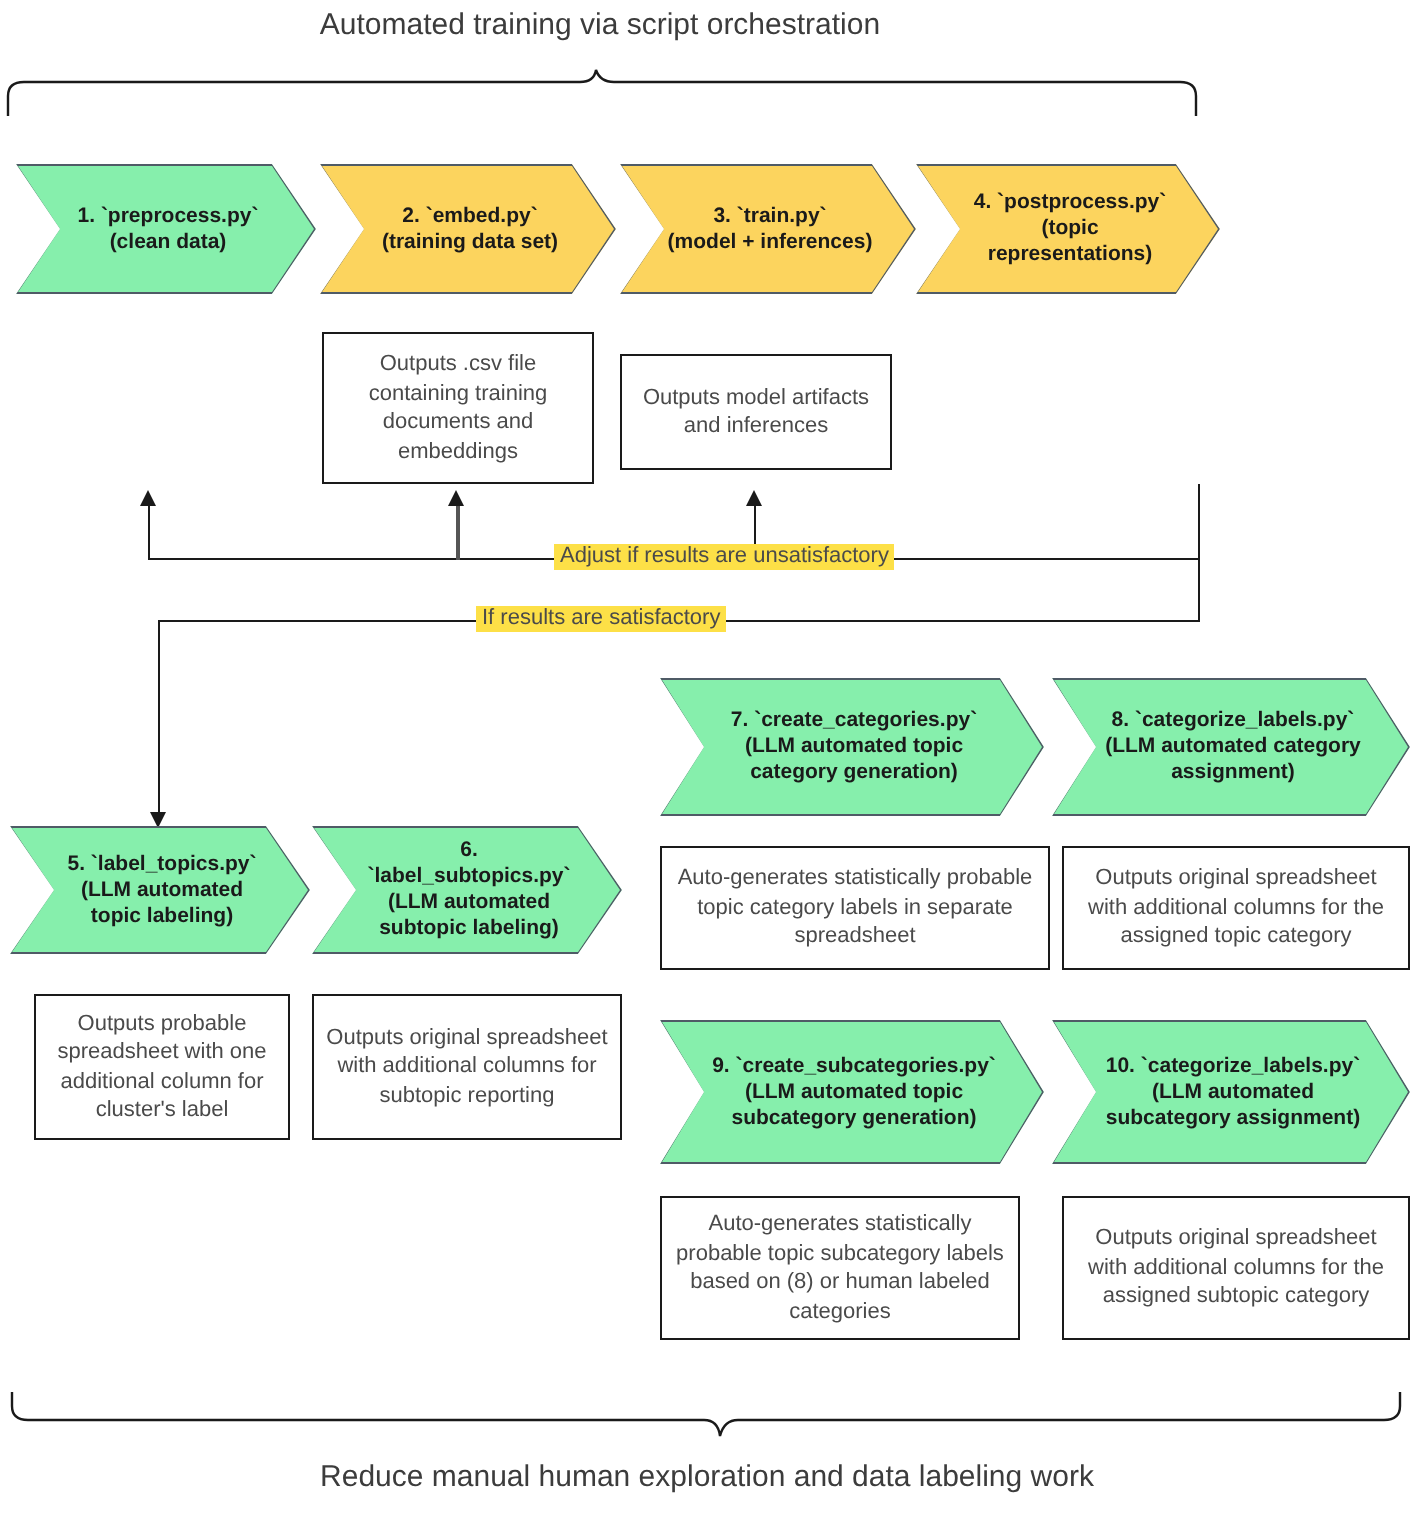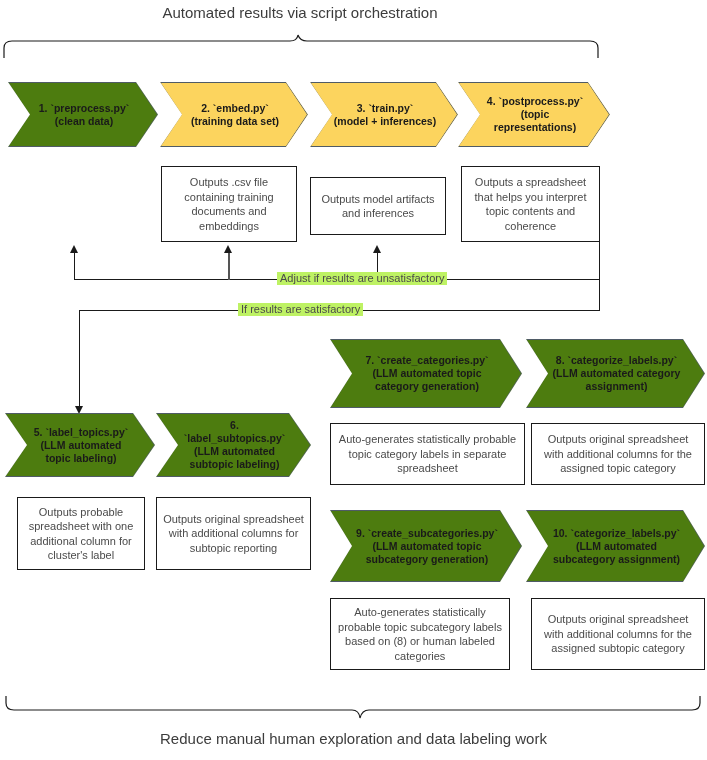--- a/index.html
+++ b/index.html
@@ -20,21 +20,21 @@
 
   
   .chev{
     position:absolute;box-sizing:border-box;
     display:flex;align-items:center;justify-content:center;
     text-align:center;font-weight:bold;font-size:10.5px;line-height:13px;
     color:#1a1a1a;padding:4px 20px 4px 22px;
     clip-path:polygon(0 0, calc(100% - 22px) 0, 100% 50%, calc(100% - 22px) 100%, 0 100%, 22px 50%);
     filter:drop-shadow(1px 2px 1.2px rgba(0,0,0,.33));
   }
-  .chev.blue{background:#4d7c0f;}
+  .chev.blue{background:#86efac;}
   .chev.yellow{background:#fcd45e;}
   .chev .inner{position:relative;z-index:2;}
   
   .chev::before{
     content:"";position:absolute;inset:0;
     background:#4f5b66;
     clip-path:polygon(0 0, calc(100% - 22px) 0, 100% 50%, calc(100% - 22px) 100%, 0 100%, 22px 50%);
     z-index:0;
   }
   .chev::after{
@@ -61,34 +61,34 @@
     position:absolute;width:0;height:0;
     border-left:4.5px solid transparent;border-right:4.5px solid transparent;
     border-bottom:8px solid #1a1a1a;
   }
   .arrowhead-down{
     position:absolute;width:0;height:0;
     border-left:4.5px solid transparent;border-right:4.5px solid transparent;
     border-top:8px solid #1a1a1a;
   }
   .conn-label{
-    position:absolute;background:#bef264;padding:0 3px;
+    position:absolute;background:#fde047;padding:0 3px;
     font-size:11px;line-height:13px;color:#4a4a4a;white-space:nowrap;
   }
 
   
   .brace{position:absolute;}
   .brace svg{display:block;}
 </style>
 </head>
 <body>
 
 <div class="stage">
 
-  <div class="caption" id="top-caption">Automated results via script orchestration</div>
+  <div class="caption" id="top-caption">Automated training via script orchestration</div>
 
   <div class="brace" style="left:2px;top:33px;">
     <svg width="600" height="26" viewBox="0 0 600 26">
       <path d="M2,25 L2,15 Q2,8 10,8 L288,8 Q295,8 296,2 Q298,8 305,8 L588,8 Q596,8 596,15 L596,25" fill="none" stroke="#1a1a1a" stroke-width="1.2"></path>
     </svg>
   </div>
 
   <div class="chev blue" style="left:8px;top:82px;width:150px;height:65px;">
     <span class="inner" style="white-space:pre-line;">1. `preprocess.py`
 (clean data)</span>
@@ -107,21 +107,20 @@
   <div class="chev yellow" style="left:458px;top:82px;width:152px;height:65px;">
     <span class="inner" style="white-space:pre-line;">4. `postprocess.py`
 (topic representations)</span>
   </div>
 
 
   <div class="note" style="left:161px;top:166px;width:136px;height:76px;">Outputs .csv file containing training documents and embeddings</div>
 
   <div class="note" style="left:310px;top:177px;width:136px;height:58px;">Outputs model artifacts and inferences</div>
 
-  <div class="note" style="left:461px;top:166px;width:139px;height:76px;">Outputs a spreadsheet that helps you interpret topic contents and coherence</div>
 
   <div class="ln h" style="left:74px;top:279px;width:526px;"></div>
 
   <div class="ln v" style="left:598.8px;top:242px;height:38px;"></div>
 
   <div class="ln v" style="left:74px;top:252px;height:28px;"></div>
   <div class="arrowhead-up" style="left:70px;top:245px;"></div>
 
   <div class="ln v thick" style="left:228px;top:252px;height:28px;background:#555;"></div>
   <div class="arrowhead-up" style="left:224px;top:245px;"></div>

